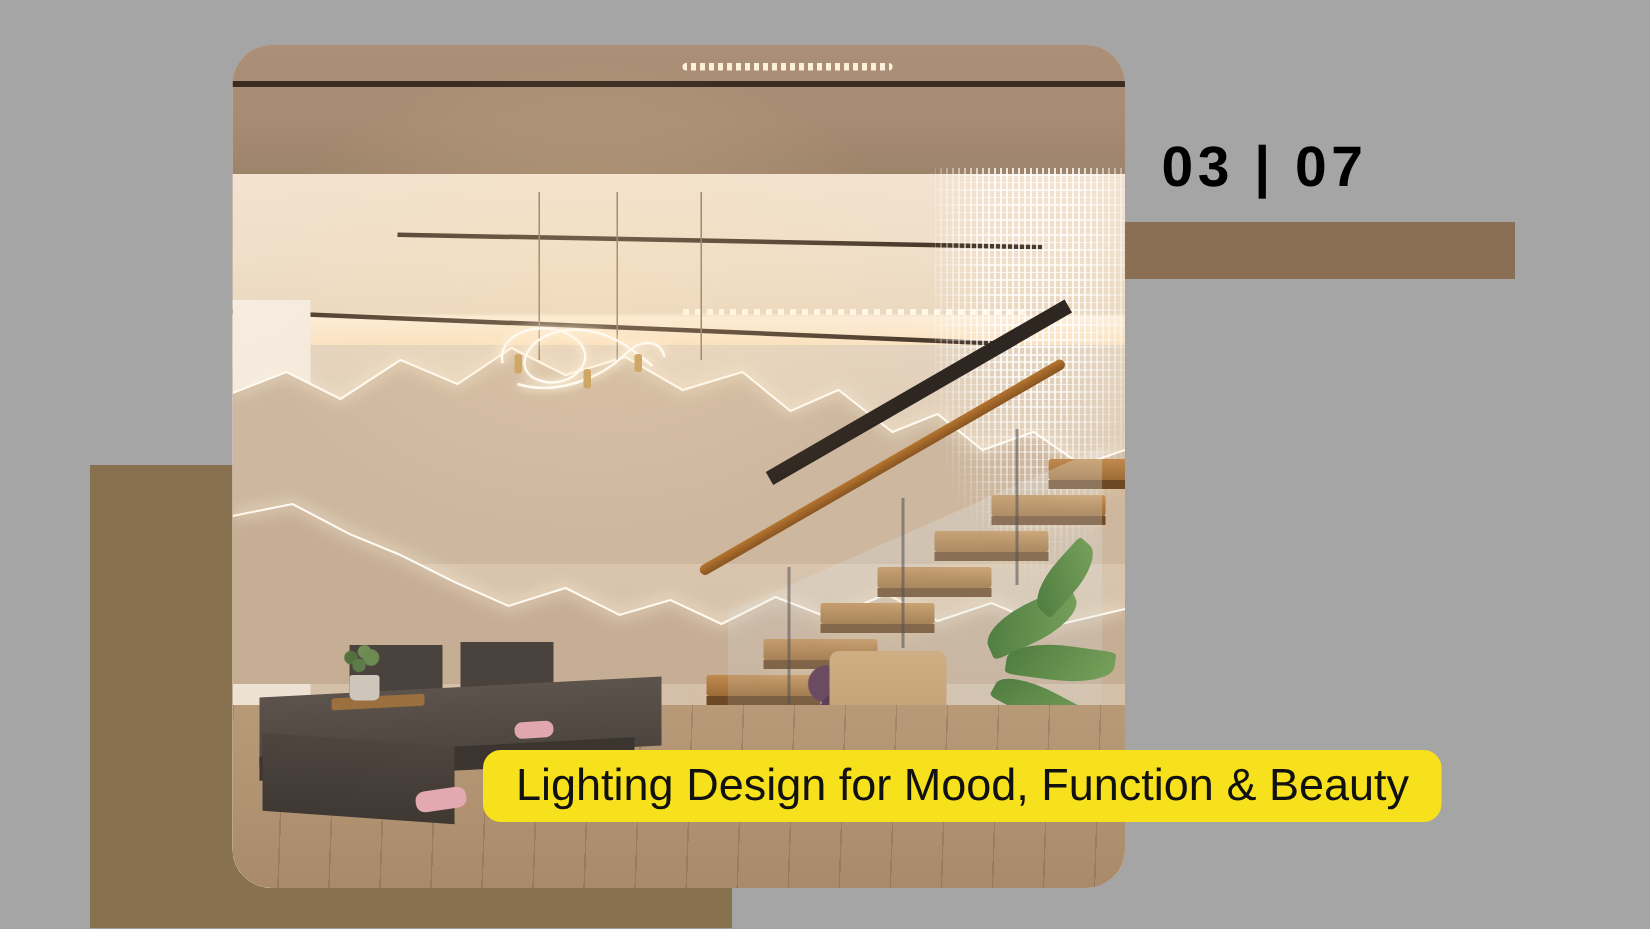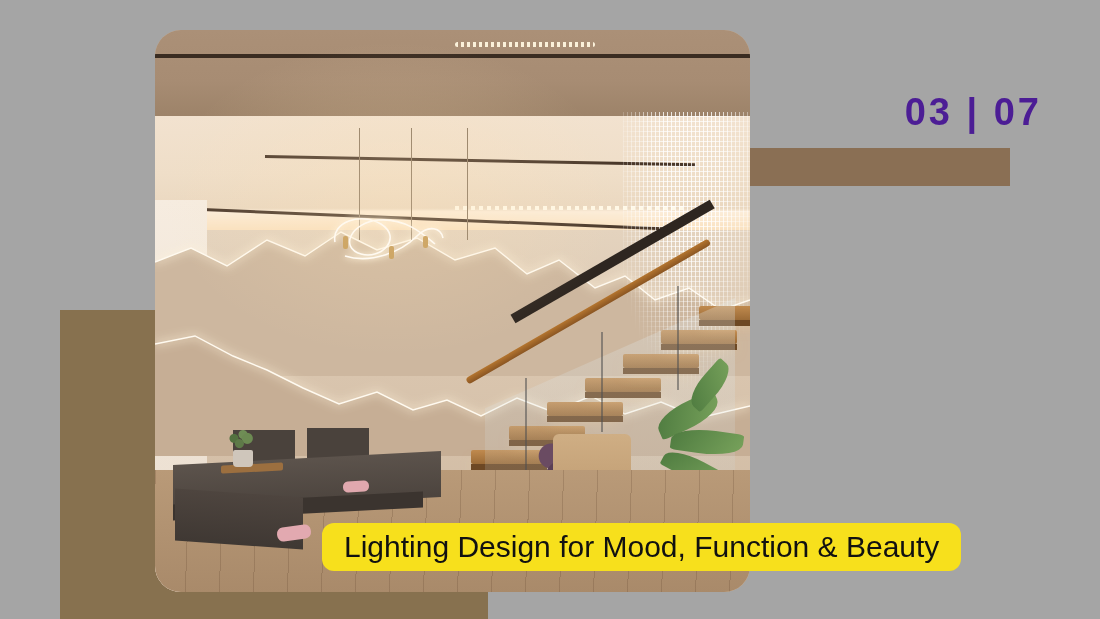--- a/index.html
+++ b/index.html
@@ -13,24 +13,24 @@
   #slide { position:absolute; inset:0; background:#a5a5a5; overflow:hidden; }
 
   
   .accent-bar {
     position:absolute; left:750px; top:148px; width:260px; height:38px;
     background:#8a6f54;
   }
 
   
   .page-counter {
-    position:absolute; left:772px; top:93px; width:270px;
-    text-align:right;
+    position:absolute; left:708px; top:93px; width:270px;
+    text-align:center;
     font-size:38px; font-weight:bold; letter-spacing:3px;
-    color:#4c1d95;
+    color:#000000;
     line-height:1;
   }
 
   
   .brown-block {
     position:absolute; left:60px; top:310px; width:428px; height:309px;
     background:#87714f;
   }
 
   
@@ -250,21 +250,21 @@
   }
 
   
   .title {
     position:absolute; left:424px; top:423px;
     font-size:62px; font-weight:bold; color:#ffffff;
     letter-spacing:-1px; line-height:1;
     white-space:nowrap;
   }
   .subtitle-chip {
-    position:absolute; left:322px; top:523px;
+    position:absolute; left:322px; top:500px;
     height:48px; padding:0 22px;
     display:flex; align-items:center;
     background:#f7e01c; border-radius:12px;
   }
   .subtitle-chip span {
     font-size:30px; color:#111; white-space:nowrap; line-height:1;
   }
 </style>
 </head>
 <body>

